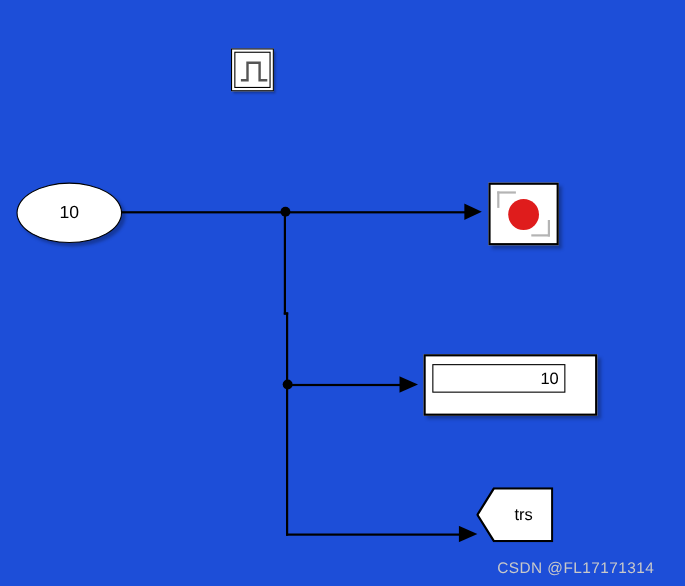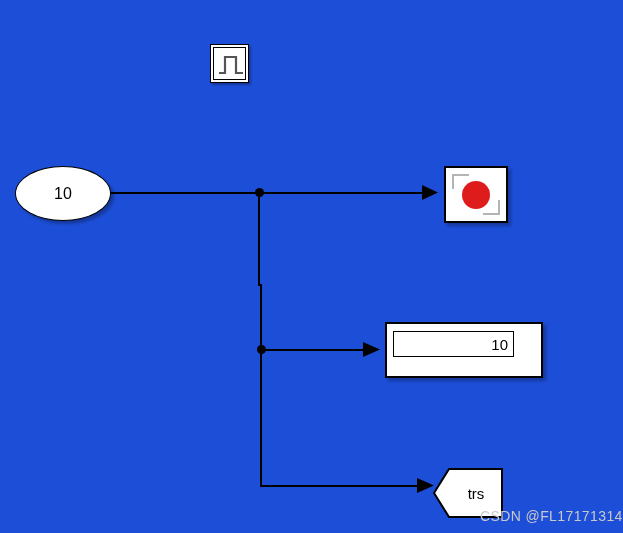--- a/index.html
+++ b/index.html
@@ -79,21 +79,21 @@
     box-sizing: border-box;
     border: 1px solid #000000;
     background: #ffffff;
     display: flex; align-items: center; justify-content: flex-end;
     padding-right: 5px;
   }
   #display-value { font-size: 15px; color: #000000; line-height: 1; }
 
   
   #tag-block {
-    left: 433px; top: 468px; width: 70px; height: 50px;
+    left: 433px; top: 443px; width: 70px; height: 50px;
   }
   #tag-shape { position: absolute; left: 0; top: 0; }
   #tag-label {
     position: absolute; left: 0; top: 0; width: 70px; height: 50px;
     display: flex; align-items: center; justify-content: center;
     padding-left: 16px; box-sizing: border-box;
     font-size: 15px; color: #000000;
   }
 
   
@@ -106,21 +106,20 @@
     background: #000000; border-radius: 50%;
   }
   .arrow { position: absolute; }
 
   
   #watermark {
     position: absolute; left: 452px; top: 508px;
     font-size: 14px; color: #c9c9c9;
     letter-spacing: 0.4px;
     white-space: nowrap;
-    margin-left: 28px;
   }
 </style>
 </head>
 <body>
 
 <div id="canvas">
 
   <div class="blk" id="pulse-block">
     <div id="pulse-inner">
       <svg id="pulse-icon" width="27" height="25" viewBox="0 0 27 25">

